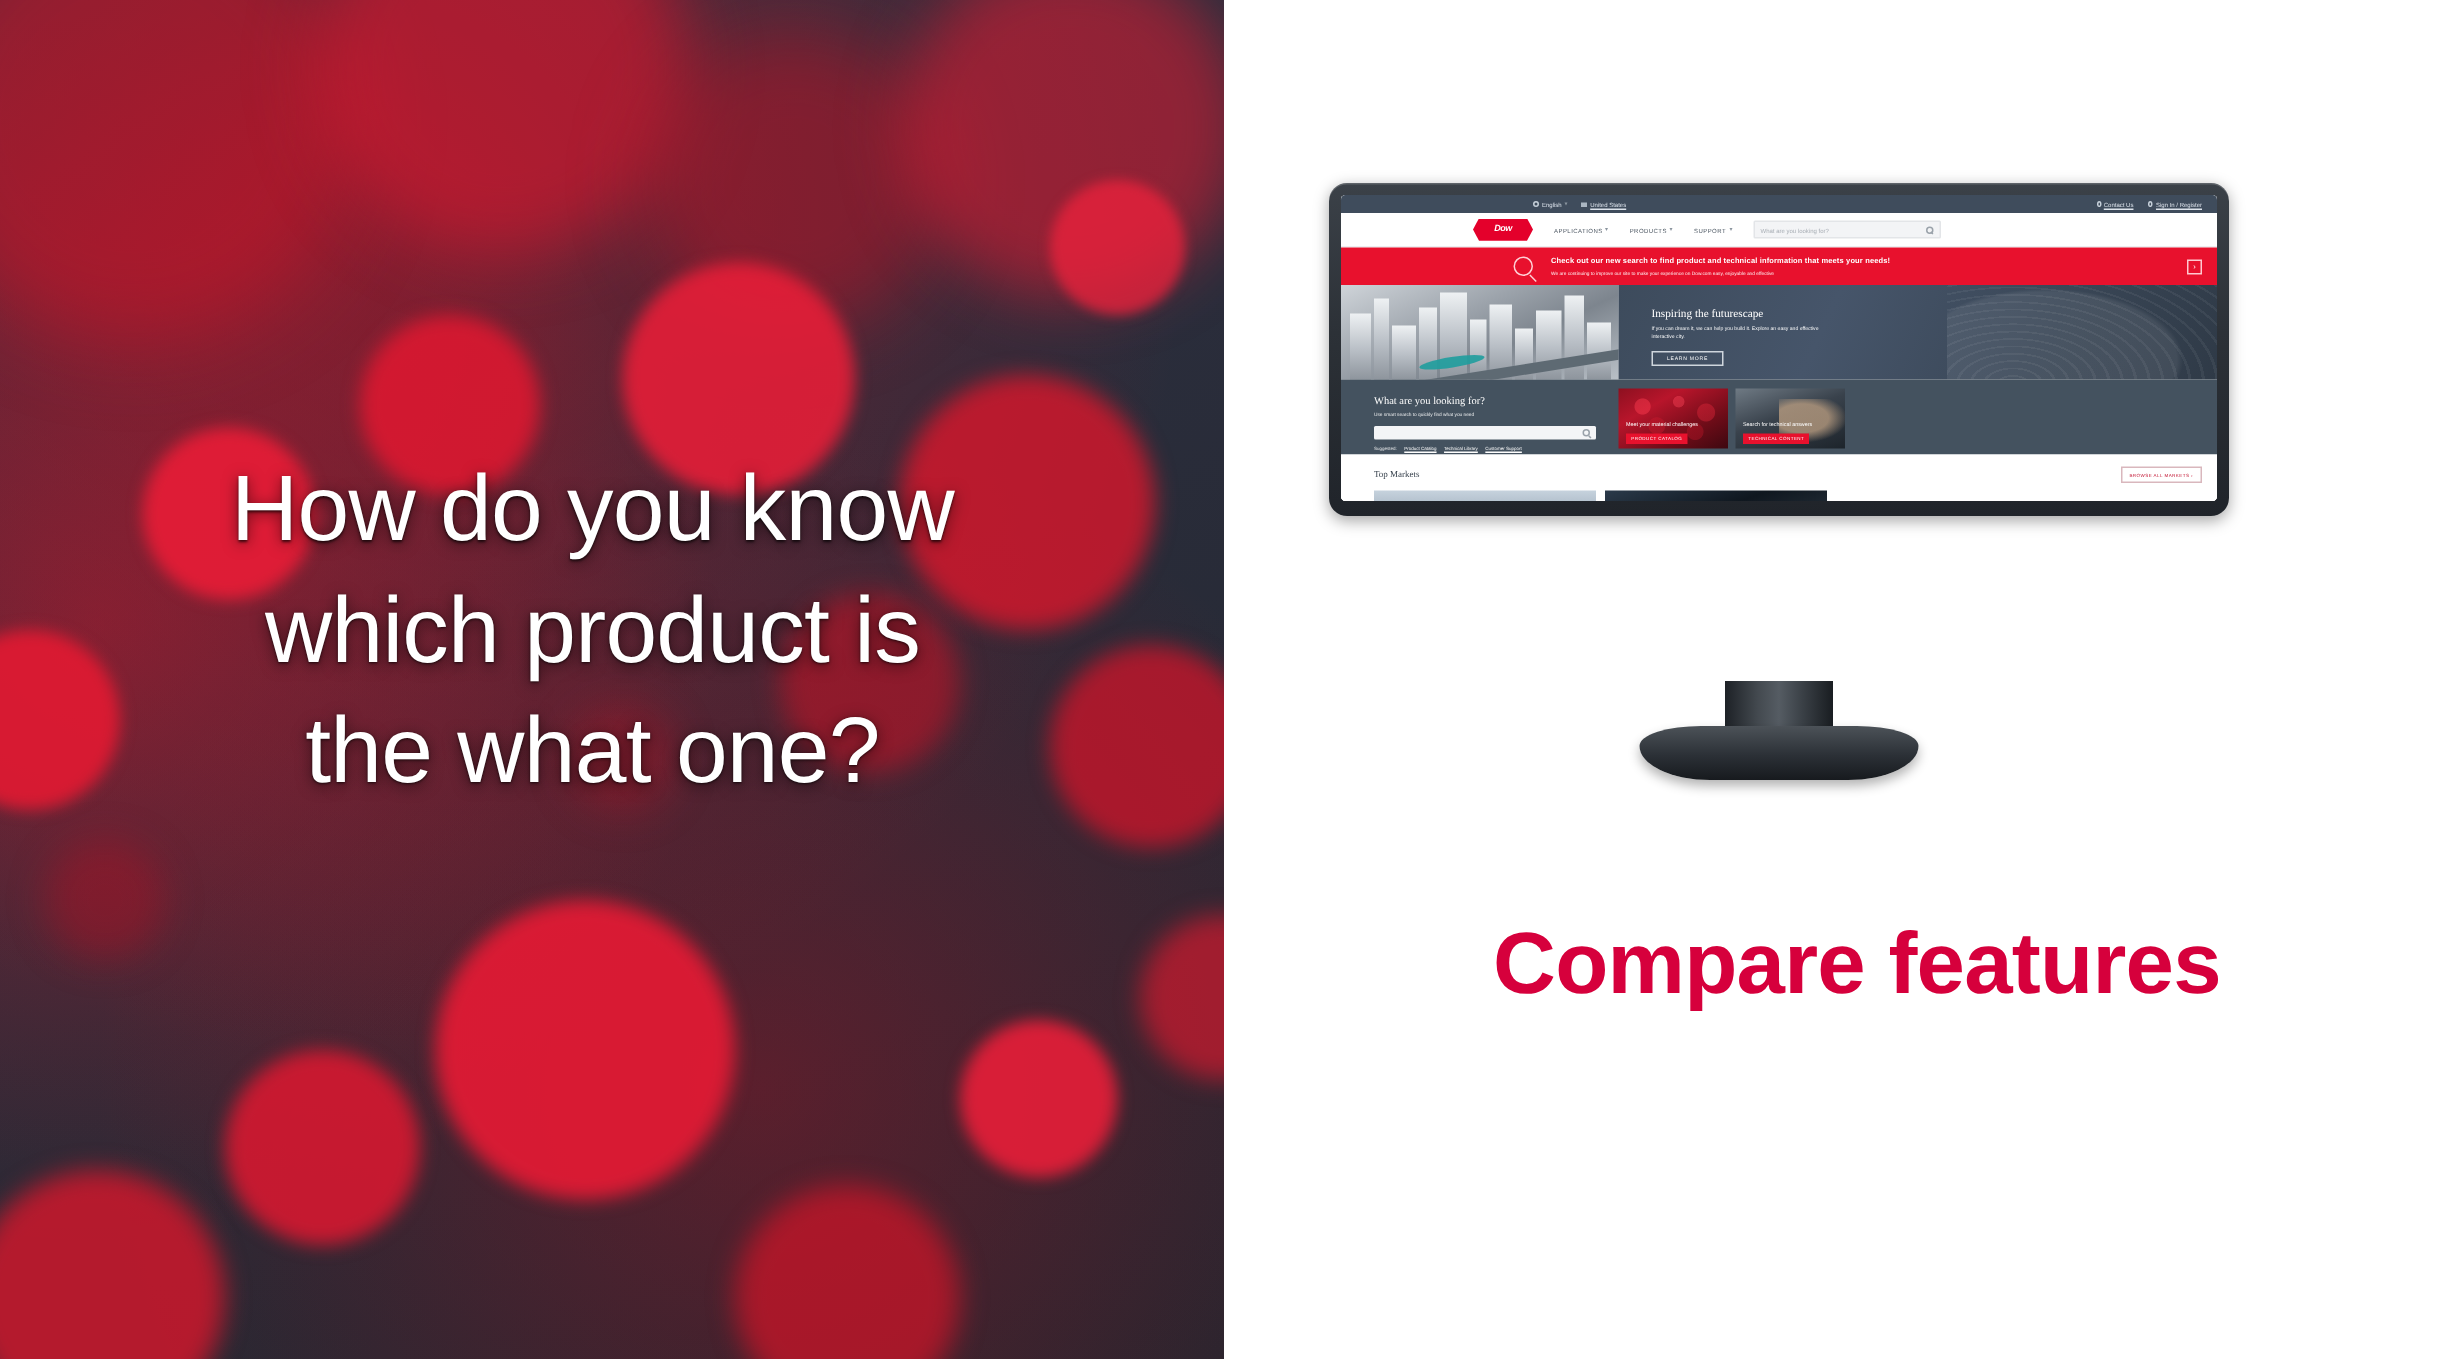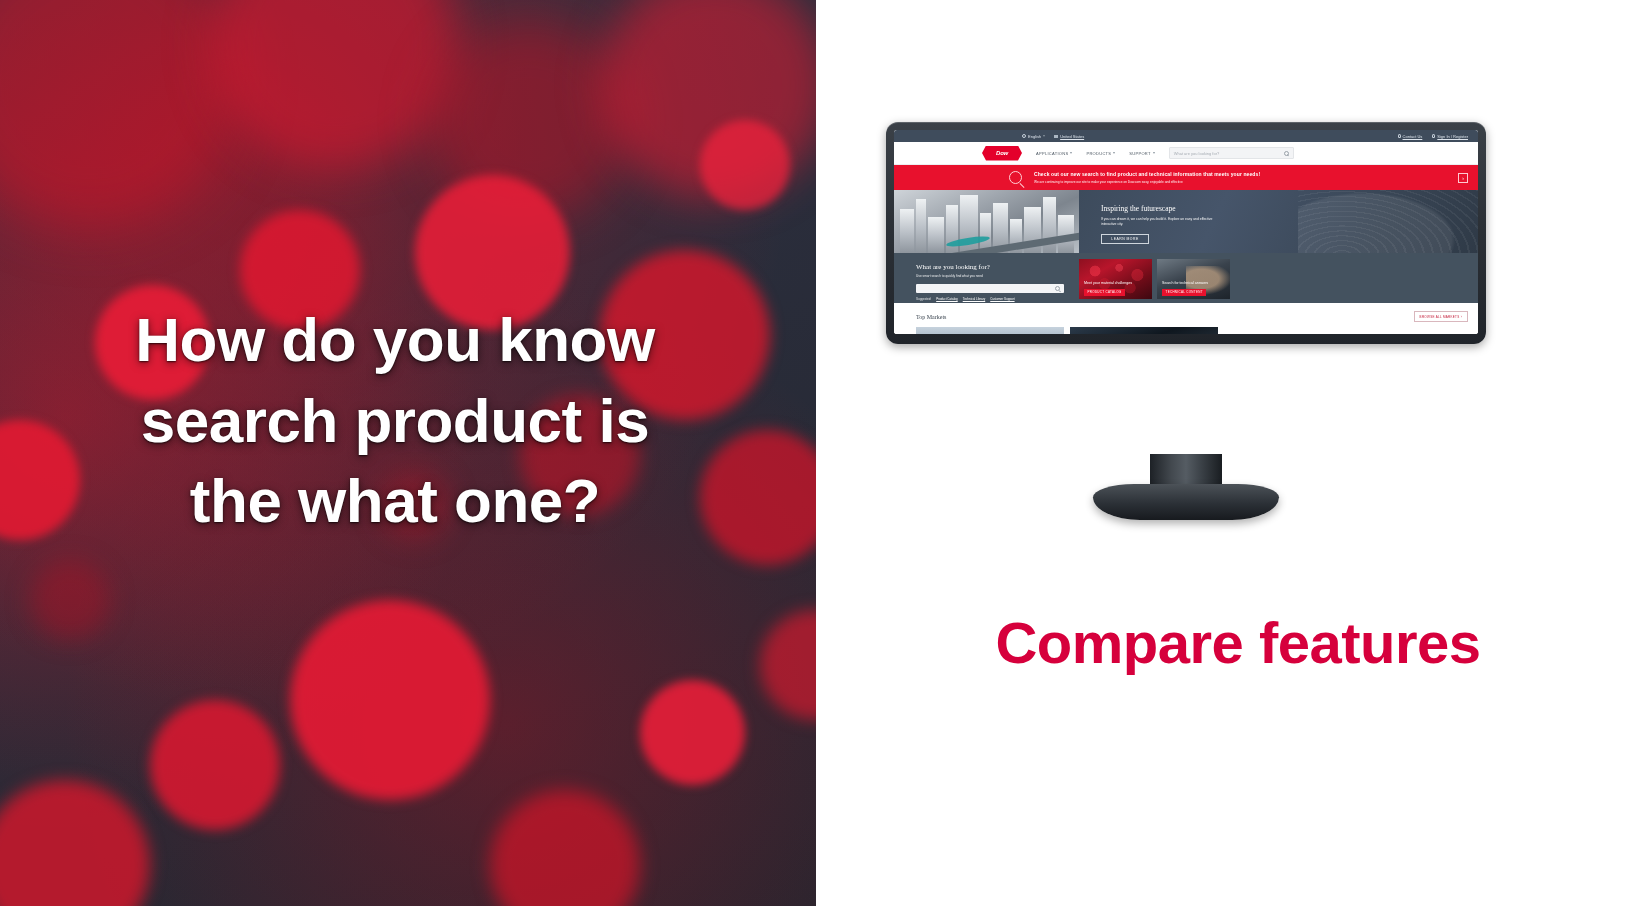--- a/index.html
+++ b/index.html
@@ -39,21 +39,21 @@
   .b15 { left:640px;  top:680px;  width:105px; height:105px; background:rgba(232,30,56,.90); filter:blur(5px); }
   .b16 { left:490px;  top:790px;  width:150px; height:150px; background:rgba(210,20,40,.70); filter:blur(9px); }
   .b17 { left:700px;  top:120px;  width:90px;  height:90px;  background:rgba(238,34,60,.75); filter:blur(4px); }
   .b18 { left:30px;   top:560px;  width:80px;  height:80px;  background:rgba(180,16,34,.40); filter:blur(12px); }
   .b19 { left:380px;  top:470px;  width:70px;  height:70px;  background:rgba(190,18,36,.35); filter:blur(14px); }
   .b20 { left:760px;  top:610px;  width:110px; height:110px; background:rgba(220,24,46,.65); filter:blur(8px); }
 
   .headline {
     position:absolute; left:0; top:300px; width:790px;
     text-align:center; color:#ffffff;
-    font-size:62px; font-weight:bold; line-height:1.30;
+    font-size:62px; font-weight:normal; line-height:1.30;
     letter-spacing:-0.5px;
     text-shadow: 0 2px 10px rgba(0,0,0,.55), 0 1px 2px rgba(0,0,0,.7);
     z-index:5;
   }
   .headline .hl-line { display:block; }
 
   
   .right { position:relative; width:820px; height:906px; background:#ffffff; }
 
   
@@ -281,21 +281,21 @@
     <div class="blob b11"></div>
     <div class="blob b20"></div>
     <div class="blob b12"></div>
     <div class="blob b13"></div>
     <div class="blob b14"></div>
     <div class="blob b15"></div>
     <div class="blob b16"></div>
 
     <div class="headline">
       <span class="hl-line">How do you know</span>
-      <span class="hl-line">search product is</span>
+      <span class="hl-line">which product is</span>
       <span class="hl-line">the what one?</span>
     </div>
   </div>
 
   <div class="right">
 
     <div class="monitor">
       <div class="bezel">
         <div class="screen">
           <div class="site">

